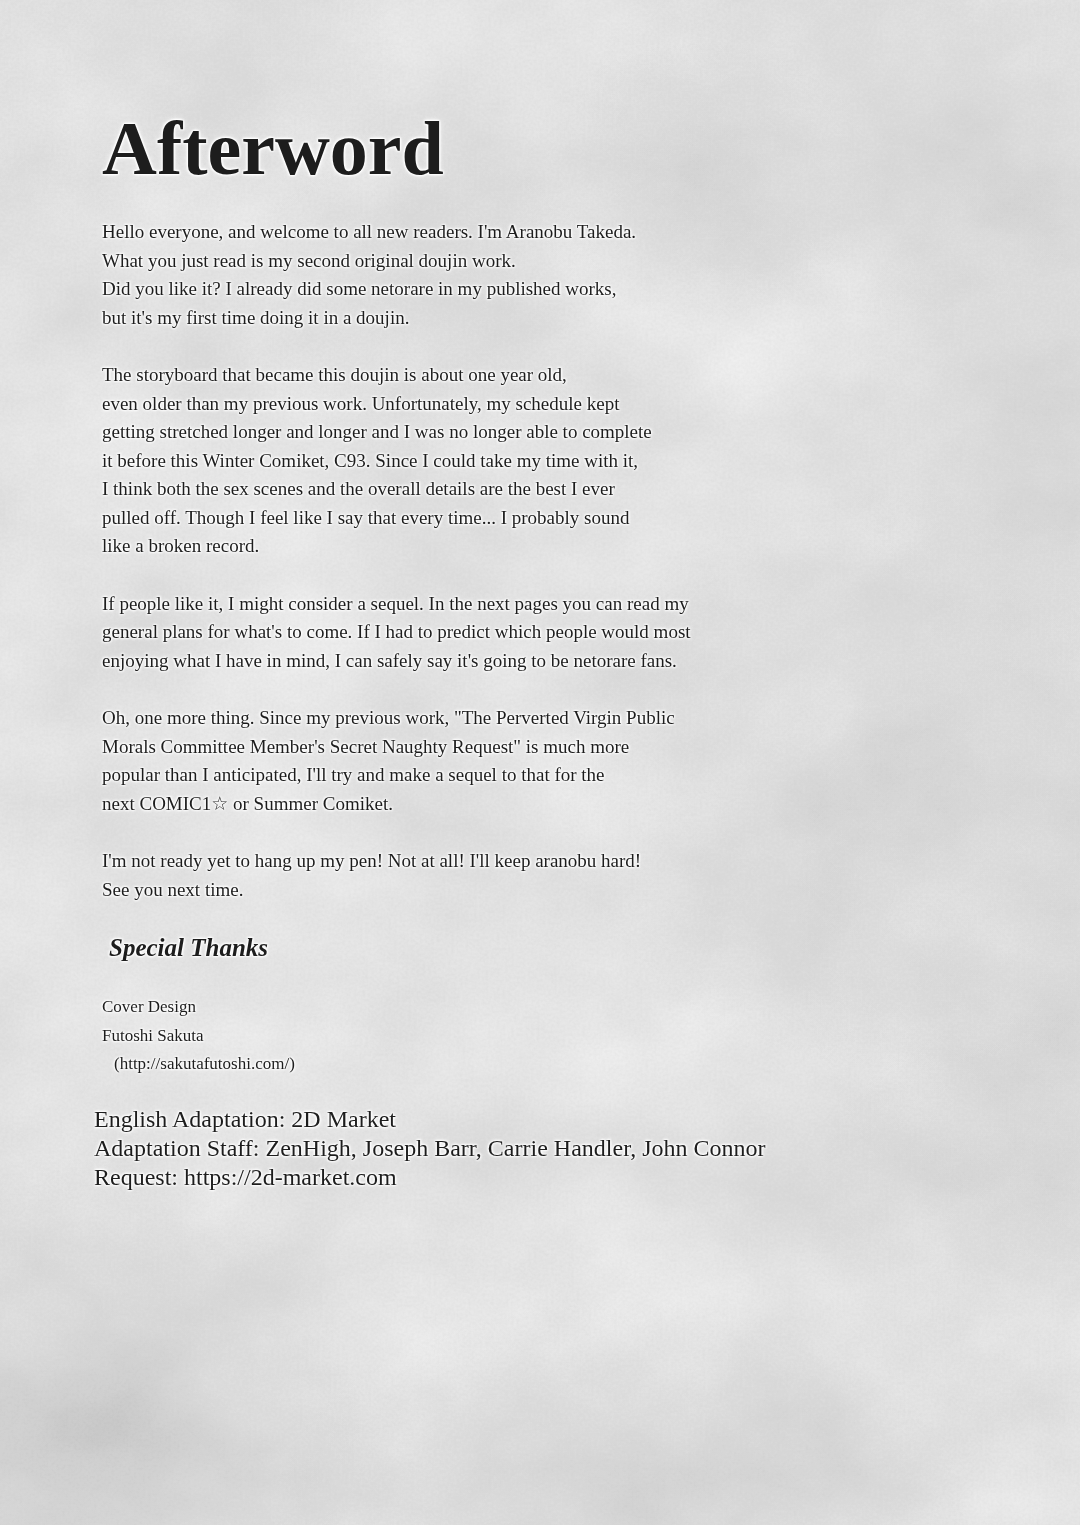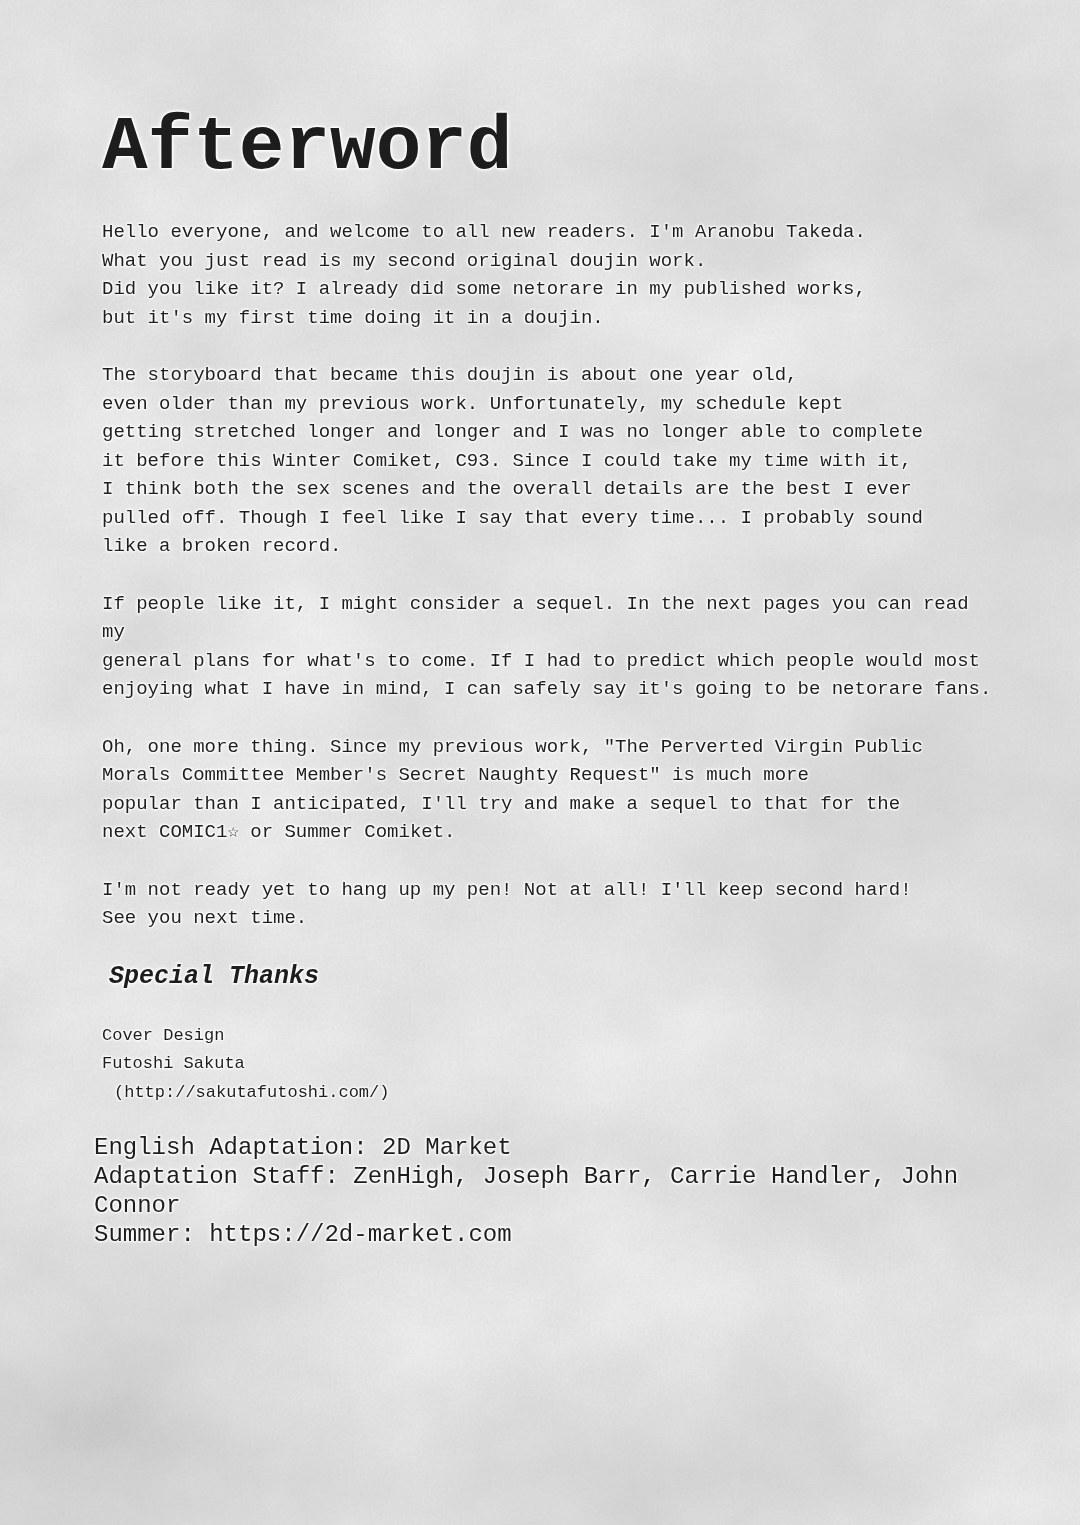--- a/index.html
+++ b/index.html
@@ -18,21 +18,21 @@
       radial-gradient(ellipse 420px 300px at 880px 110px, rgba(110,110,110,0.10), rgba(110,110,110,0) 70%),
       radial-gradient(ellipse 300px 380px at 1050px 420px, rgba(110,110,110,0.10), rgba(110,110,110,0) 70%),
       radial-gradient(ellipse 500px 420px at 900px 780px, rgba(120,120,120,0.09), rgba(120,120,120,0) 70%),
       radial-gradient(ellipse 260px 200px at 700px 180px, rgba(120,120,120,0.08), rgba(120,120,120,0) 70%),
       radial-gradient(ellipse 350px 260px at 160px 60px, rgba(120,120,120,0.06), rgba(120,120,120,0) 70%),
       radial-gradient(ellipse 420px 380px at 60px 1430px, rgba(100,100,100,0.17), rgba(100,100,100,0) 72%),
       radial-gradient(ellipse 500px 300px at 620px 1510px, rgba(110,110,110,0.11), rgba(110,110,110,0) 70%),
       radial-gradient(ellipse 320px 300px at 1030px 1220px, rgba(120,120,120,0.08), rgba(120,120,120,0) 70%),
       radial-gradient(ellipse 400px 500px at 1070px 920px, rgba(120,120,120,0.08), rgba(120,120,120,0) 70%),
       radial-gradient(ellipse 280px 220px at 420px 300px, rgba(120,120,120,0.05), rgba(120,120,120,0) 70%);
-    font-family: Liberation Mono, monospace;
+    font-family: Liberation Serif, serif;
     color: #1d1d1d;
   }
   .tex {
     position: absolute;
     left: 0; top: 0;
     width: 1080px; height: 1525px;
     pointer-events: none;
     mix-blend-mode: multiply;
   }
   .content {
@@ -143,32 +143,32 @@
 I think both the sex scenes and the overall details are the best I ever
 pulled off. Though I feel like I say that every time... I probably sound
 like a broken record.</p>
     <p class="para">If people like it, I might consider a sequel. In the next pages you can read my
 general plans for what's to come. If I had to predict which people would most
 enjoying what I have in mind, I can safely say it's going to be netorare fans.</p>
     <p class="para">Oh, one more thing. Since my previous work, "The Perverted Virgin Public
 Morals Committee Member's Secret Naughty Request" is much more
 popular than I anticipated, I'll try and make a sequel to that for the
 next COMIC1☆ or Summer Comiket.</p>
-    <p class="para">I'm not ready yet to hang up my pen! Not at all! I'll keep second hard!
+    <p class="para">I'm not ready yet to hang up my pen! Not at all! I'll keep aranobu hard!
 See you next time.</p>
 
     <p class="special">Special Thanks</p>
 
     <div class="credit">
       <div>Cover Design</div>
       <div>Futoshi Sakuta</div>
       <div class="url-line">(http://sakutafutoshi.com/)</div>
     </div>
 
 
     <div class="adaptation">
       <div>English Adaptation: 2D Market</div>
       <div>Adaptation Staff: ZenHigh, Joseph Barr, Carrie Handler, John Connor</div>
-      <div>Summer: https://2d-market.com</div>
+      <div>Request: https://2d-market.com</div>
     </div>
 
   </div>
 </div>
 
 </body></html>

